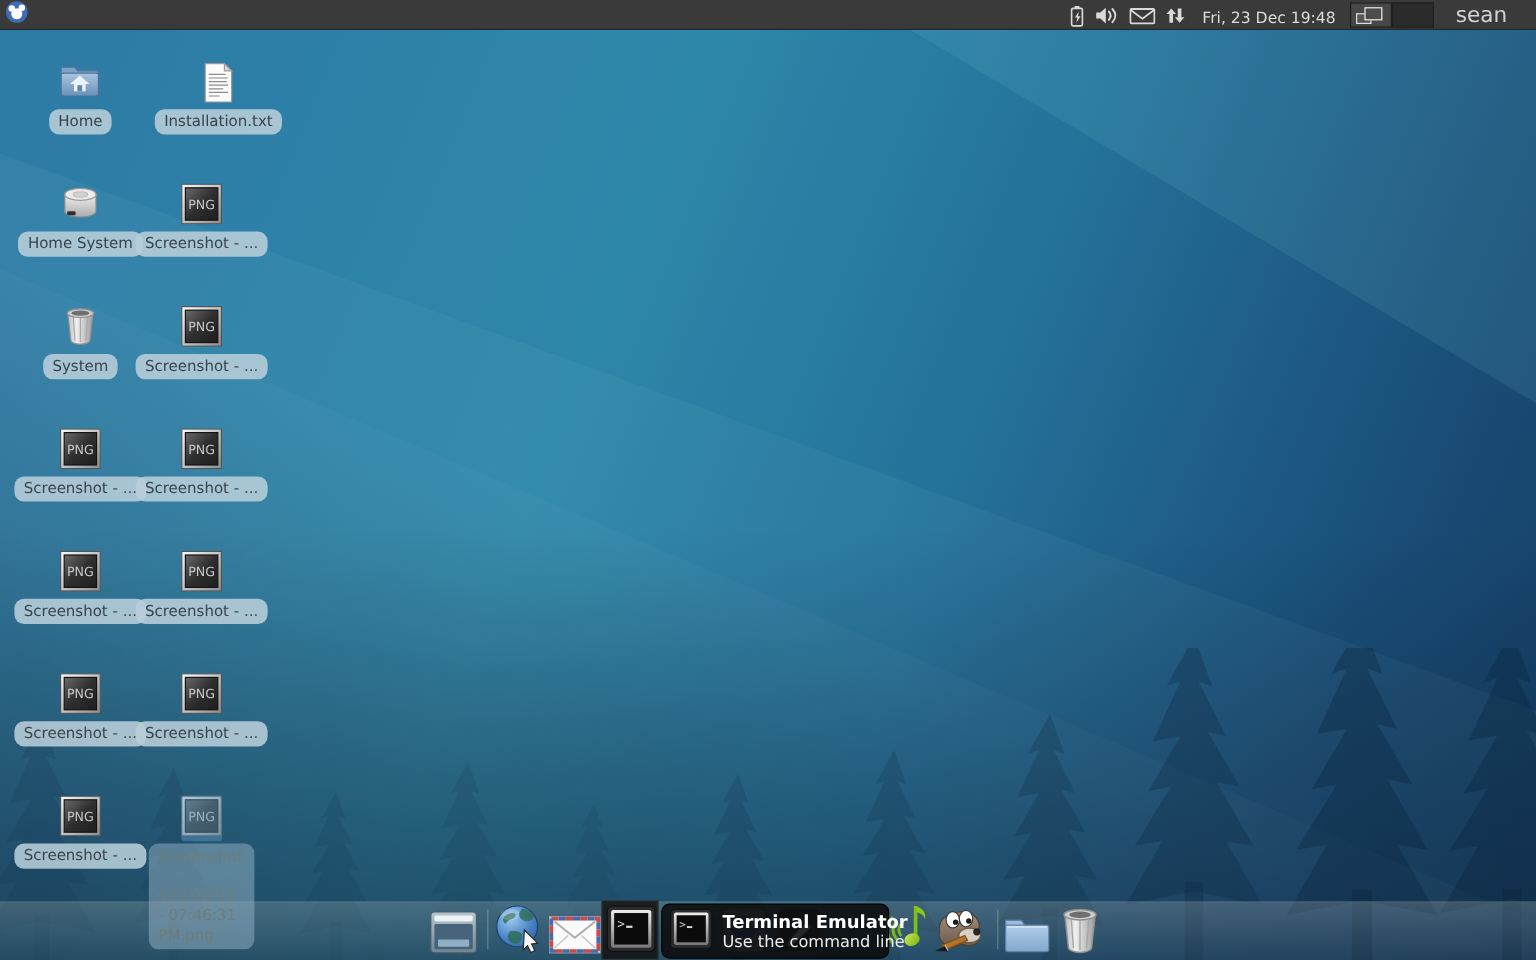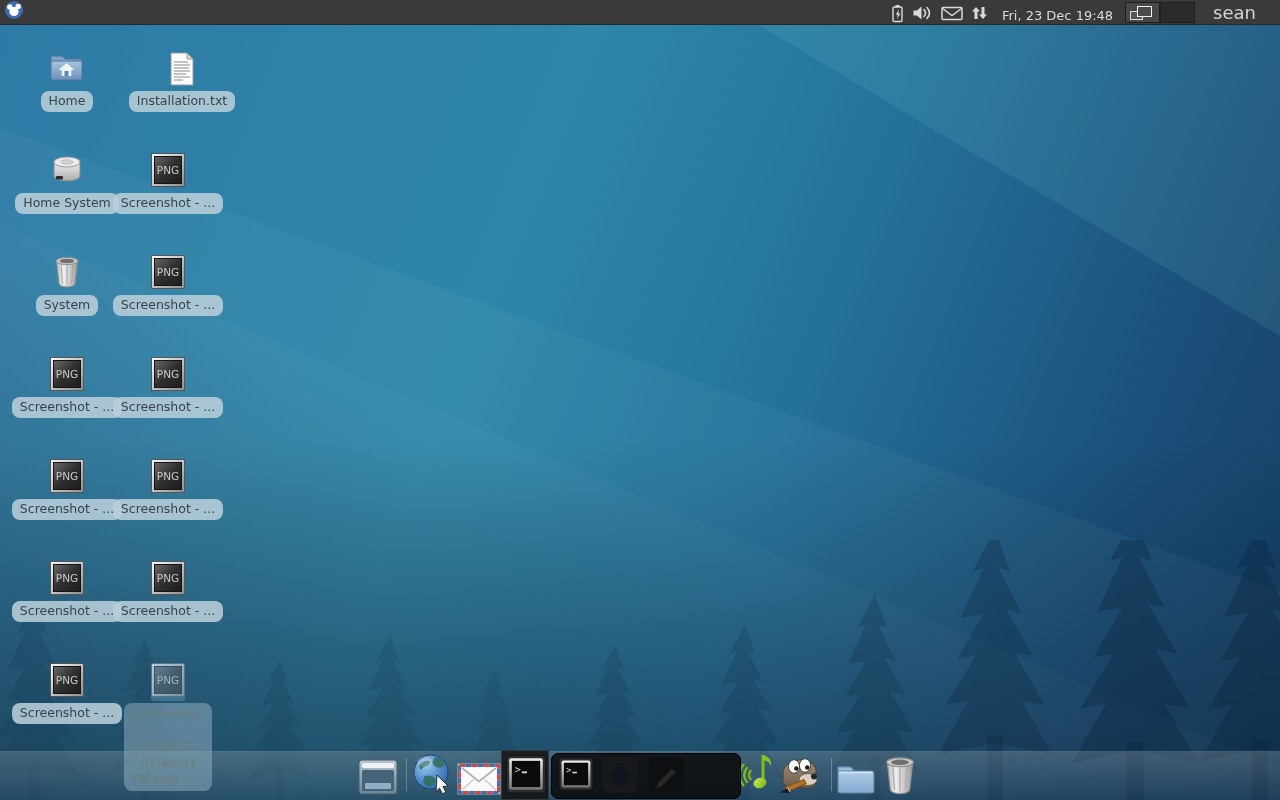--- a/index.html
+++ b/index.html
@@ -561,14 +561,18 @@
               <stop offset="0" stop-color="#ededed"></stop>
               <stop offset="1" stop-color="#767676"></stop>
             </linearGradient>
           </defs>
 <rect x="1" y="2" width="38" height="36" rx="4" fill="#2c2c2c" stroke="#101010"></rect>
 <rect x="4" y="5" width="32" height="30" rx="2" fill="url(#tfg)"></rect>
 <rect x="6.5" y="7.5" width="27" height="25" fill="#0b0b0b"></rect>
 <text x="9" y="19" font-size="10" fill="#d2d6d2" font-family="DejaVu Sans Mono,monospace">&gt;</text>
 <rect x="16" y="17.5" width="5" height="1.8" fill="#d2d6d2"></rect>
         </svg></span>
+    <div class="tt-text">
+      <div class="tt-title">Terminal Emulator</div>
+      <div class="tt-sub">Use the command line</div>
+    </div>
   </div>
 </div>
 
 </body></html>

